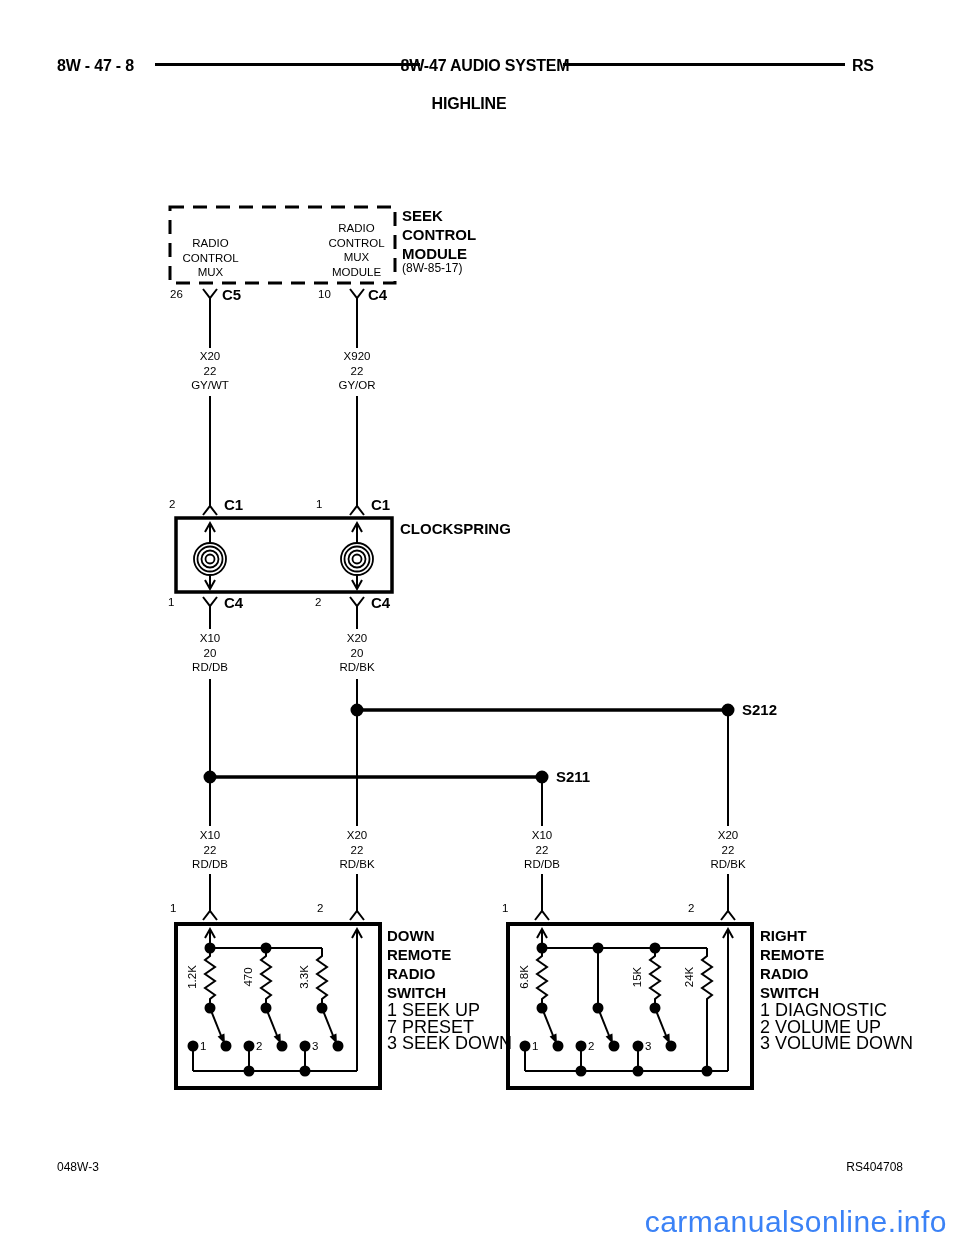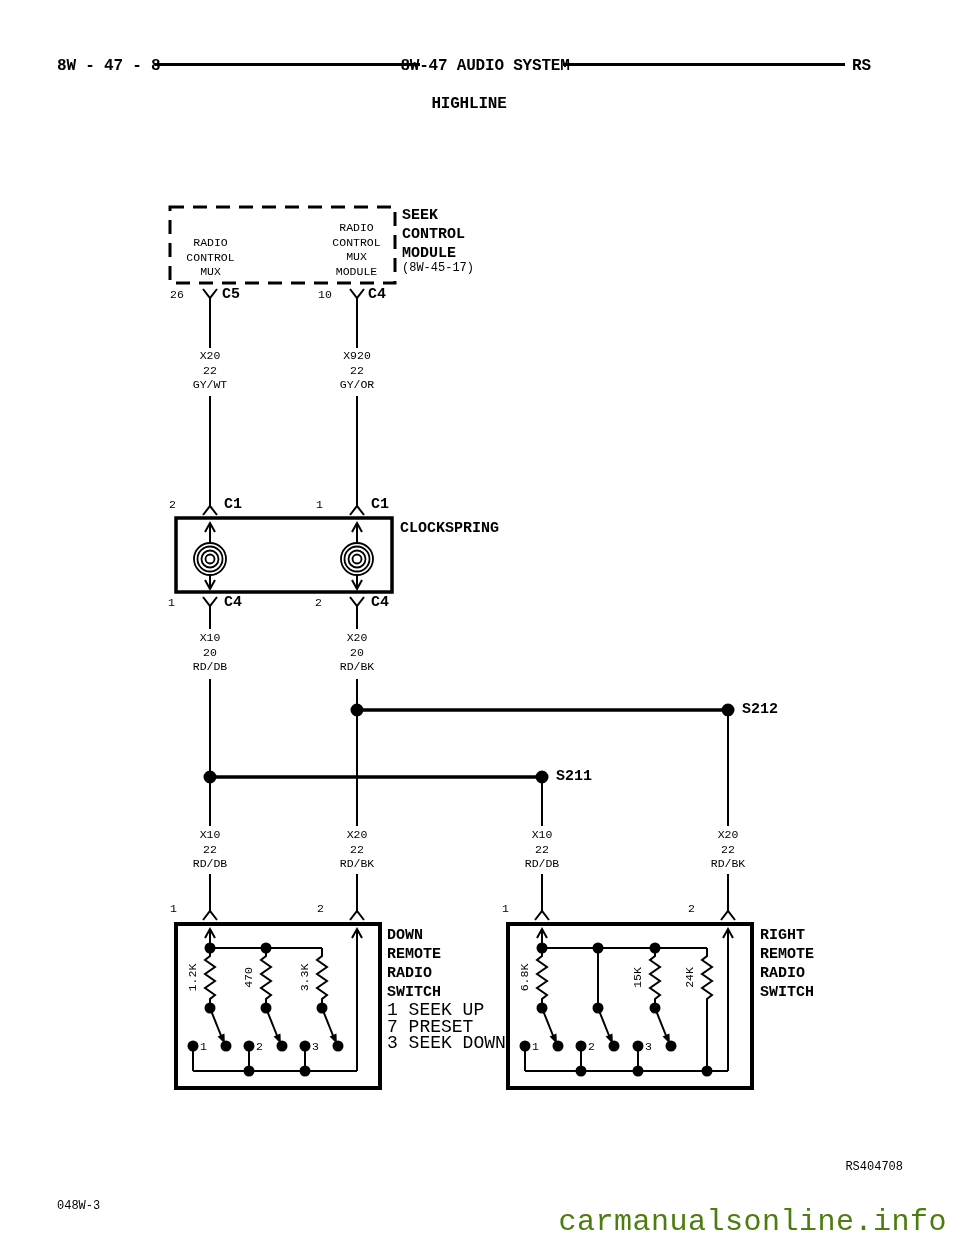--- a/index.html
+++ b/index.html
@@ -1,34 +1,34 @@
 <!DOCTYPE html>
 <html><head>
 <meta charset="utf-8">
 <style>
   html,body{margin:0;padding:0;background:#fff;}
   .page{position:relative;width:960px;height:1242px;background:#fff;overflow:hidden;
-        font-family:Liberation Mono, monospace;color:#000;}
+        font-family:Liberation Sans, sans-serif;color:#000;}
   .abs{position:absolute;}
   .hdr{font-size:16px;font-weight:bold;letter-spacing:-0.2px;white-space:nowrap;}
   .rule{position:absolute;height:3px;background:#000;}
   .small{font-size:11.5px;line-height:14.5px;white-space:nowrap;}
   .stack{text-align:center;}
   .stack div{white-space:nowrap;}
   .pin{font-size:11.5px;text-align:left;white-space:nowrap;}
   .cname{font-size:15px;font-weight:bold;white-space:nowrap;}
   .boxtitle{font-size:15px;font-weight:bold;line-height:19px;white-space:nowrap;}
   .boxtitle div{white-space:nowrap;}
   .ref{font-size:12px;white-space:nowrap;}
   .funcs{font-size:18px;line-height:16.5px;}
   .funcs div{white-space:nowrap;}
   .rot{width:46px;text-align:center;font-size:11.5px;transform:rotate(-90deg);transform-origin:center;white-space:nowrap;}
   .contact{font-size:11.5px;white-space:nowrap;}
   .foot{font-size:12px;white-space:nowrap;}
-  .wm{font-size:30px;color:#4d7c0f;white-space:nowrap;letter-spacing:0.5px;}
+  .wm{font-size:30px;color:#3b82f6;white-space:nowrap;letter-spacing:0.5px;}
   svg{position:absolute;left:0;top:0;}
 </style>
 </head>
 <body>
 
 <div class="page">
 
   <svg width="960" height="1242" viewBox="0 0 960 1242">
     <g stroke="#000" fill="none" stroke-width="2">
 
@@ -197,21 +197,21 @@
     <div>RADIO</div>
     <div>CONTROL</div>
     <div>MUX</div>
     <div>MODULE</div>
   </div>
   <div class="abs boxtitle" style="left:402px;top:206px;">
     <div>SEEK</div>
     <div>CONTROL</div>
     <div>MODULE</div>
   </div>
-  <span class="abs ref" style="left:402px;top:261px;">(8W-45-17)</span>
+  <span class="abs ref" style="left:402px;top:261px;">(8W-85-17)</span>
 
   <div class="abs pin" style="left:170px;top:288px;width:32px;">26</div>
   <span class="abs cname" style="left:222px;top:286px;">C5</span>
   <div class="abs pin" style="left:318px;top:288px;width:32px;">10</div>
   <span class="abs cname" style="left:368px;top:286px;">C4</span>
 
   <div class="abs small stack" style="left:165px;top:349px;width:90px;">
     <div>X20</div>
     <div>22</div>
     <div>GY/WT</div>
@@ -287,25 +287,30 @@
   <span class="abs contact" style="left:200px;top:1040px;">1</span>
   <span class="abs contact" style="left:256px;top:1040px;">2</span>
   <span class="abs contact" style="left:312px;top:1040px;">3</span>
 
   <div class="abs boxtitle" style="left:760px;top:926px;">
     <div>RIGHT</div>
     <div>REMOTE</div>
     <div>RADIO</div>
     <div>SWITCH</div>
   </div>
+  <div class="abs funcs" style="left:760px;top:1002px;">
+    <div>1 DIAGNOSTIC</div>
+    <div>2 VOLUME UP</div>
+    <div>3 VOLUME DOWN</div>
+  </div>
   <div class="abs rot" style="left:501px;top:971px;">6.8K</div>
   <div class="abs rot" style="left:614px;top:971px;">15K</div>
   <div class="abs rot" style="left:666px;top:971px;">24K</div>
   <span class="abs contact" style="left:532px;top:1040px;">1</span>
   <span class="abs contact" style="left:588px;top:1040px;">2</span>
   <span class="abs contact" style="left:645px;top:1040px;">3</span>
 
-  <span class="abs foot" style="left:57px;top:1160px;margin-top:39px;">048W-3</span>
+  <span class="abs foot" style="left:57px;top:1160px;">048W-3</span>
   <span class="abs foot" style="right:57px;top:1160px;">RS404708</span>
 
   <span class="abs wm" style="right:13px;top:1205px;">carmanualsonline.info</span>
 
 </div>
 
 </body></html>

